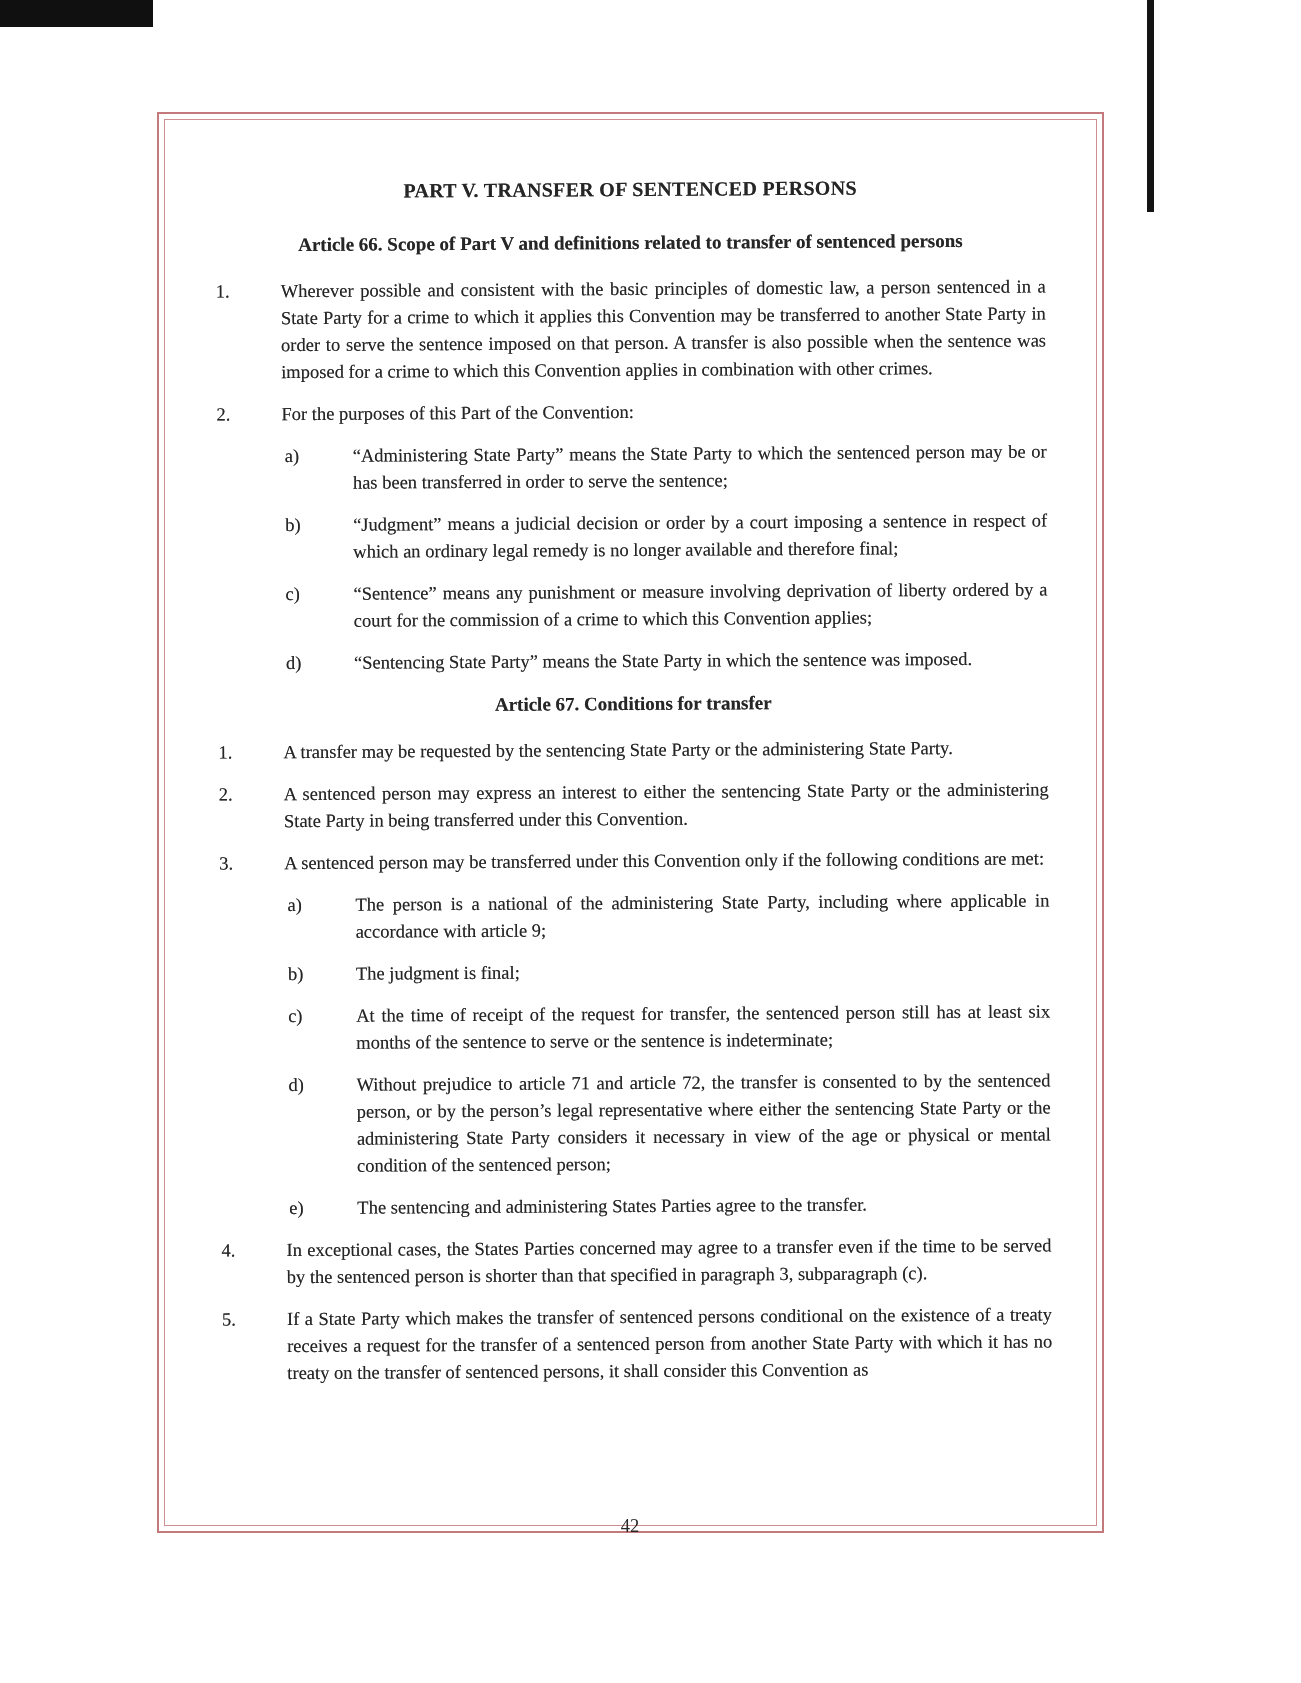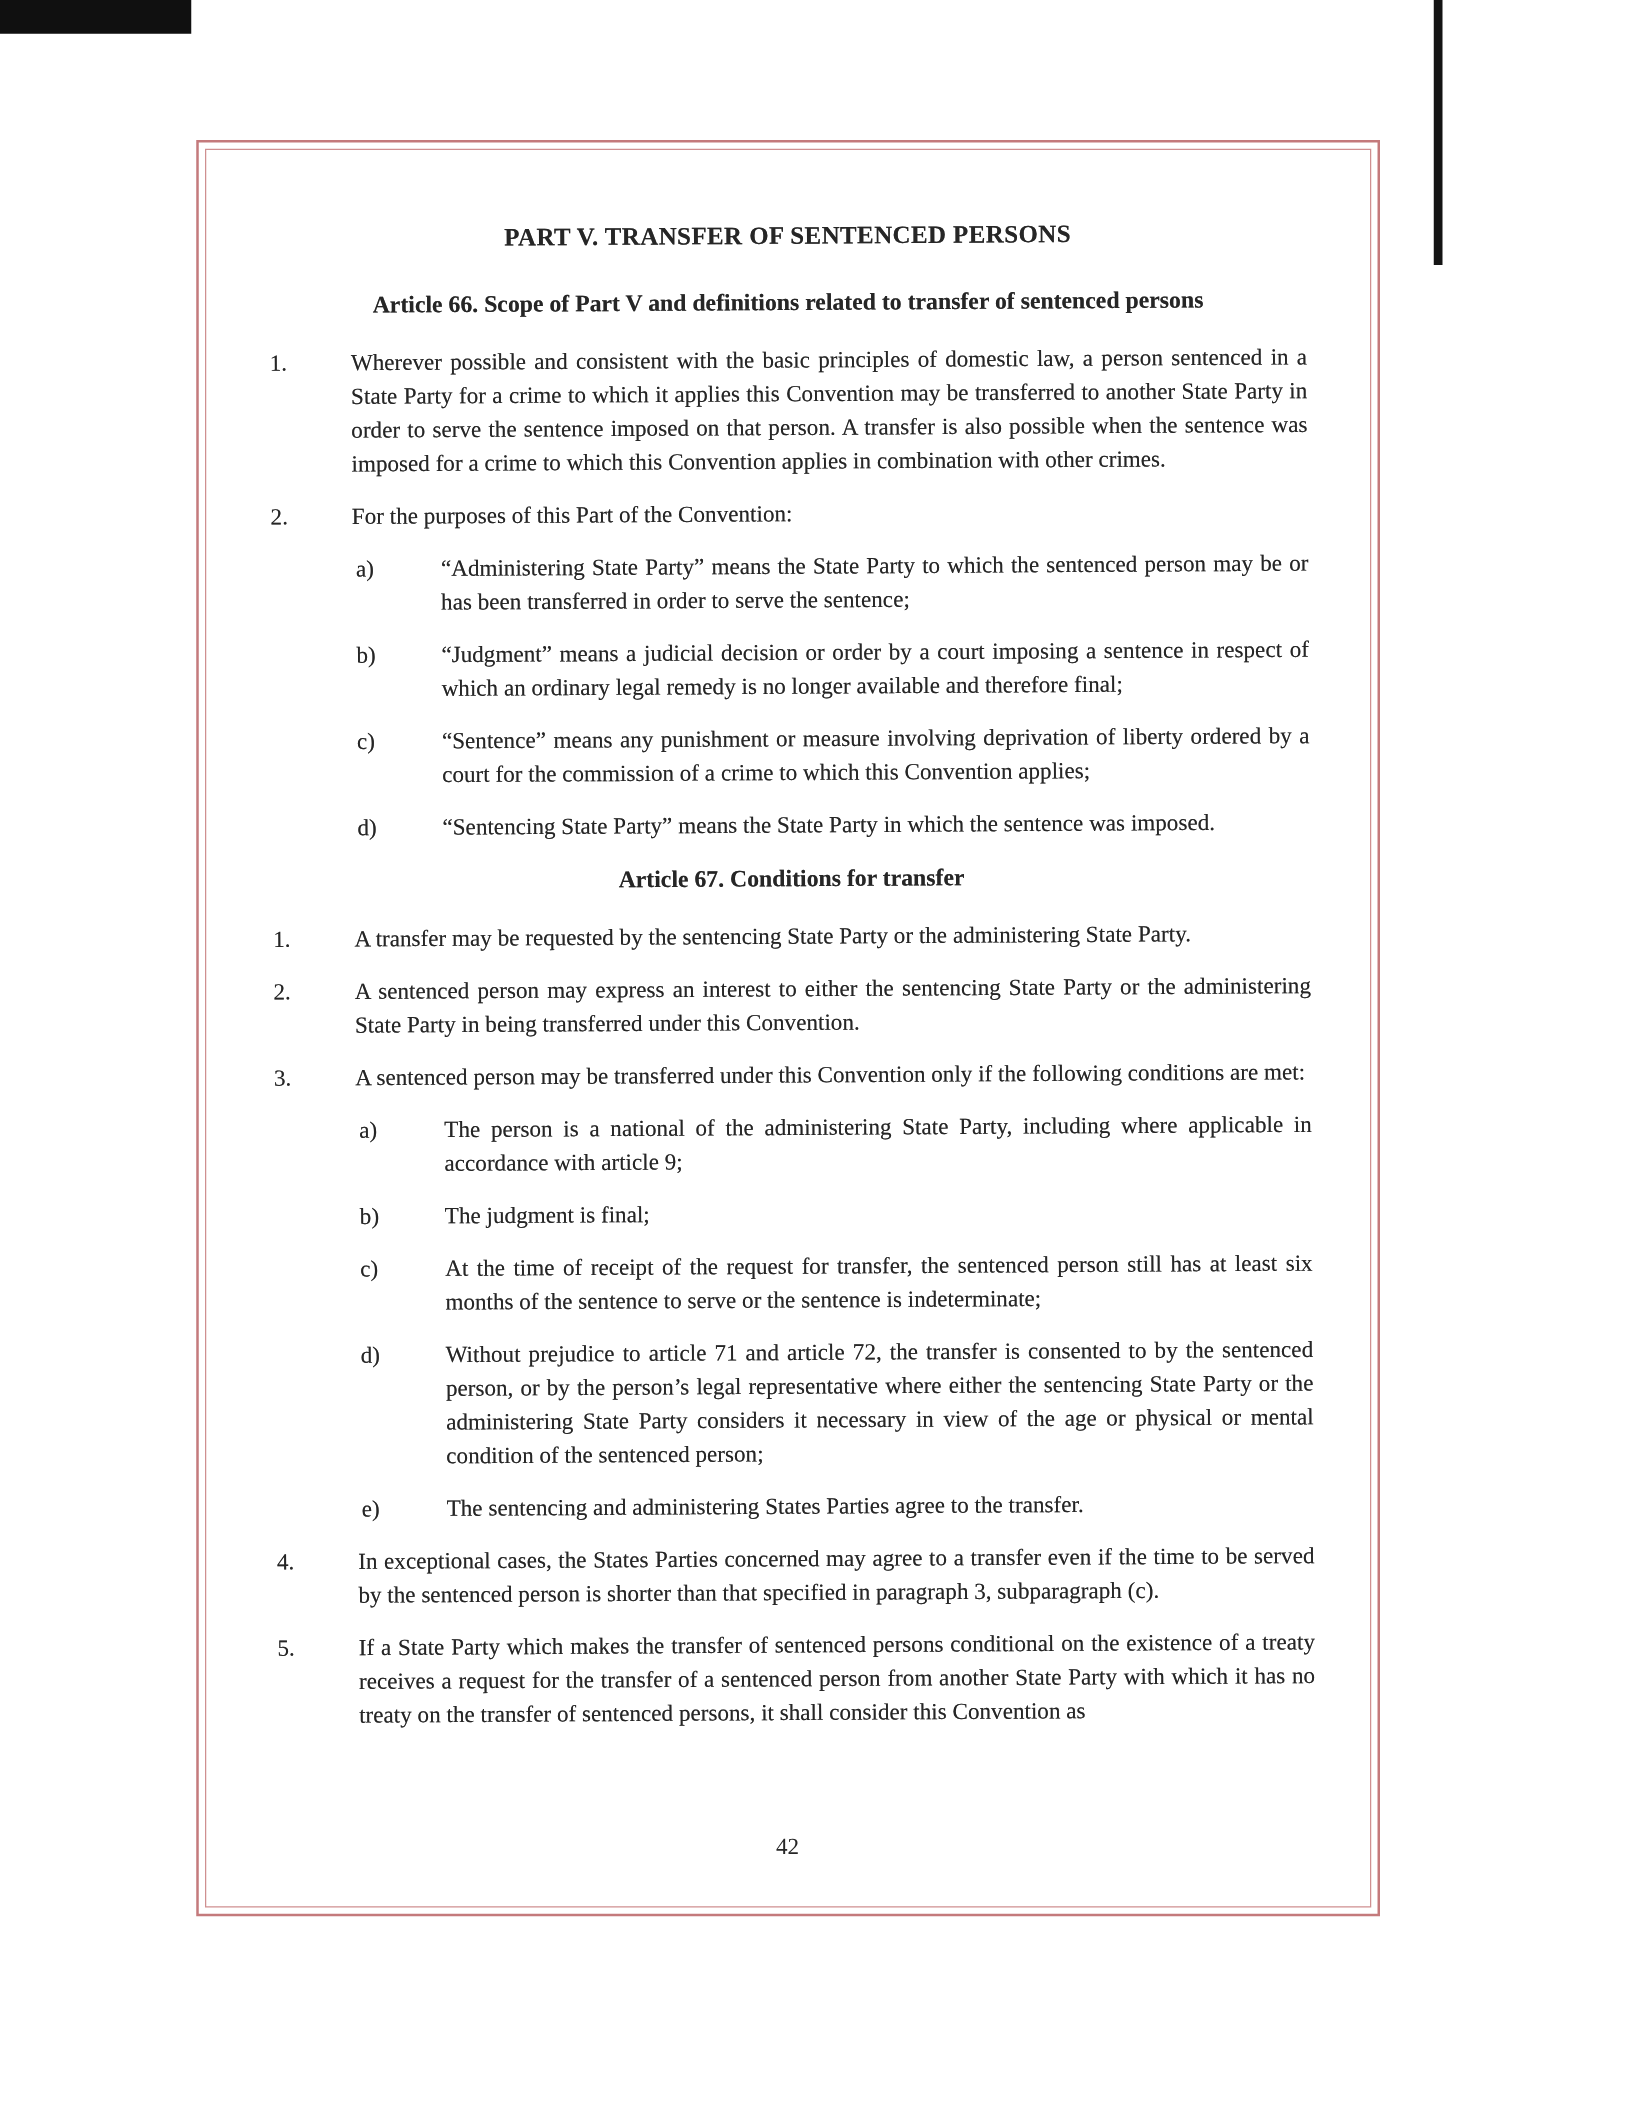--- a/index.html
+++ b/index.html
@@ -84,21 +84,21 @@
   .subpara .slabel {
     width: 68px;
     flex: 0 0 68px;
   }
   .subpara .stext {
     flex: 1;
     text-align: justify;
   }
   .page-number {
     position: absolute;
-    left: 215px; top: 1468px;
+    left: 215px; top: 1516px;
     width: 830px;
     text-align: center;
     font-size: 18.5px;
   }
 </style>
 </head>
 <body>
 
 <div class="artifact-top-left"></div>
 <div class="artifact-vline"></div>

